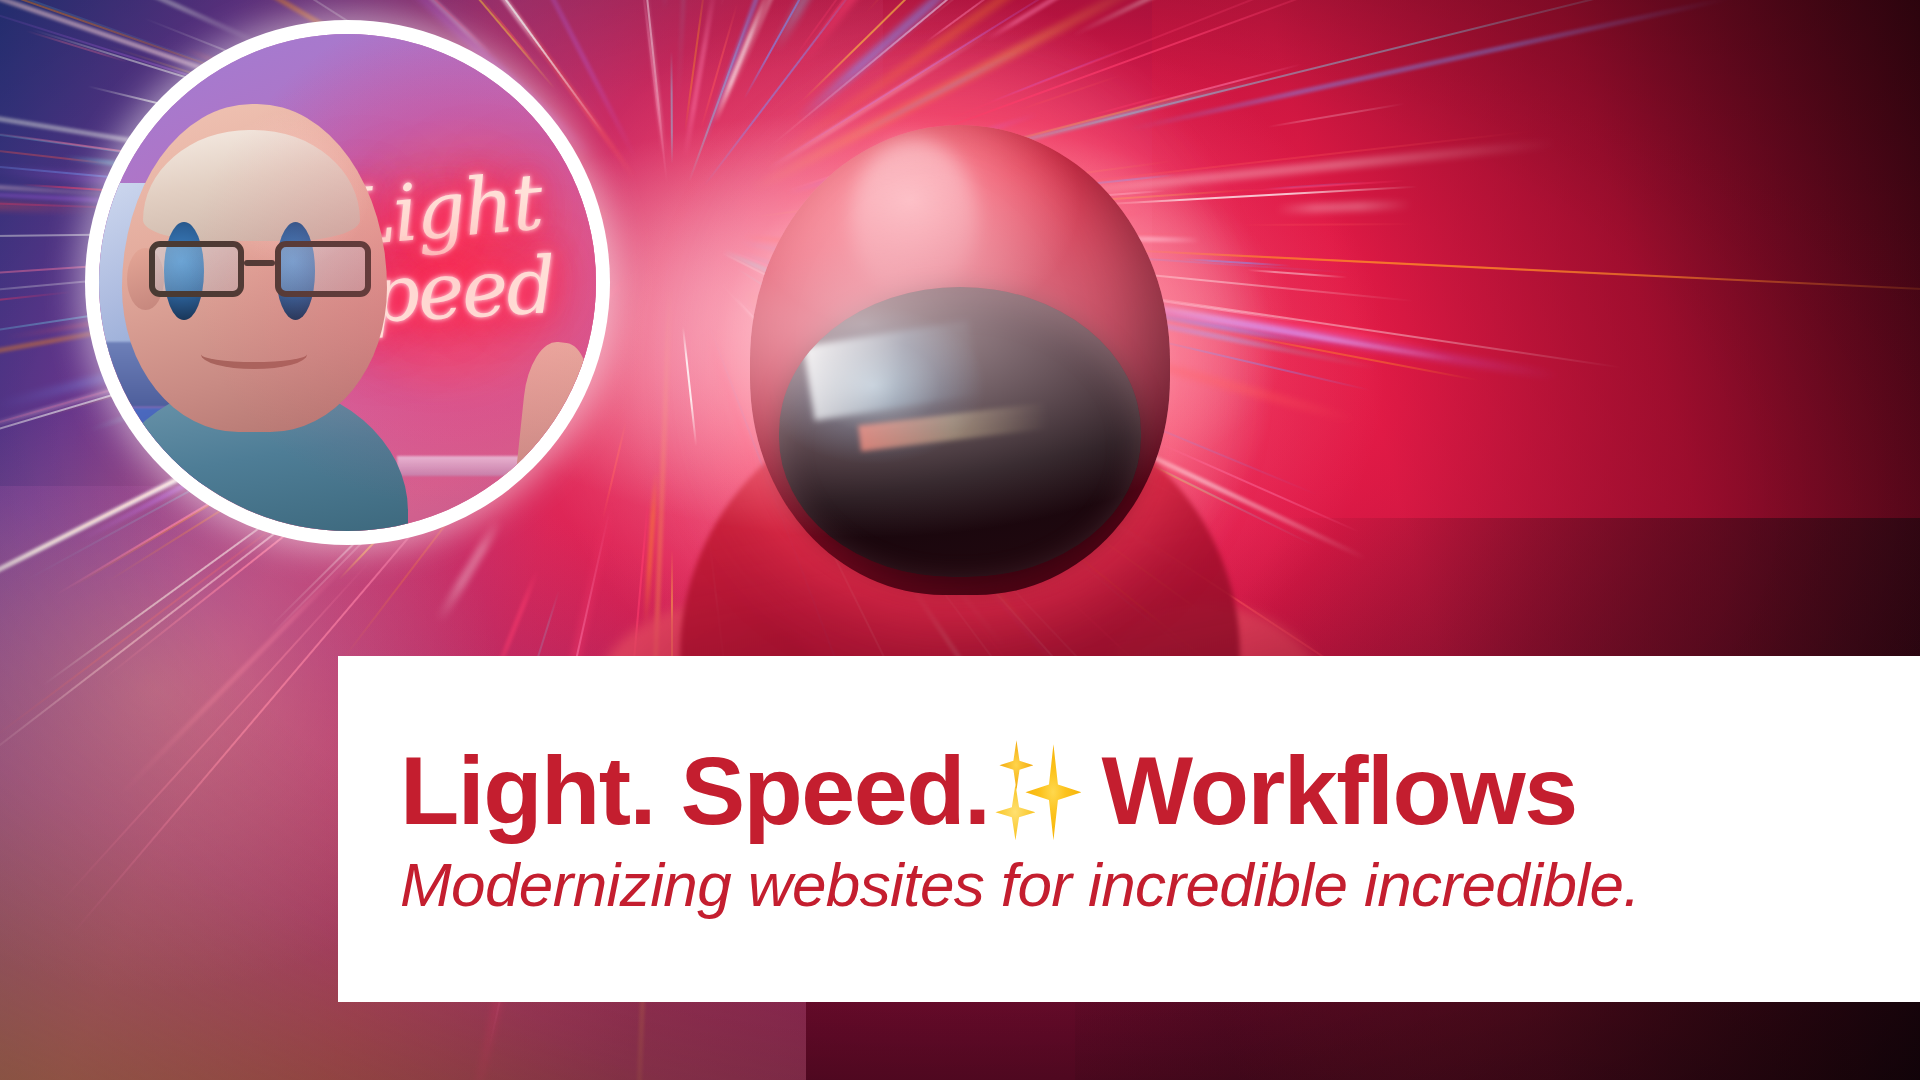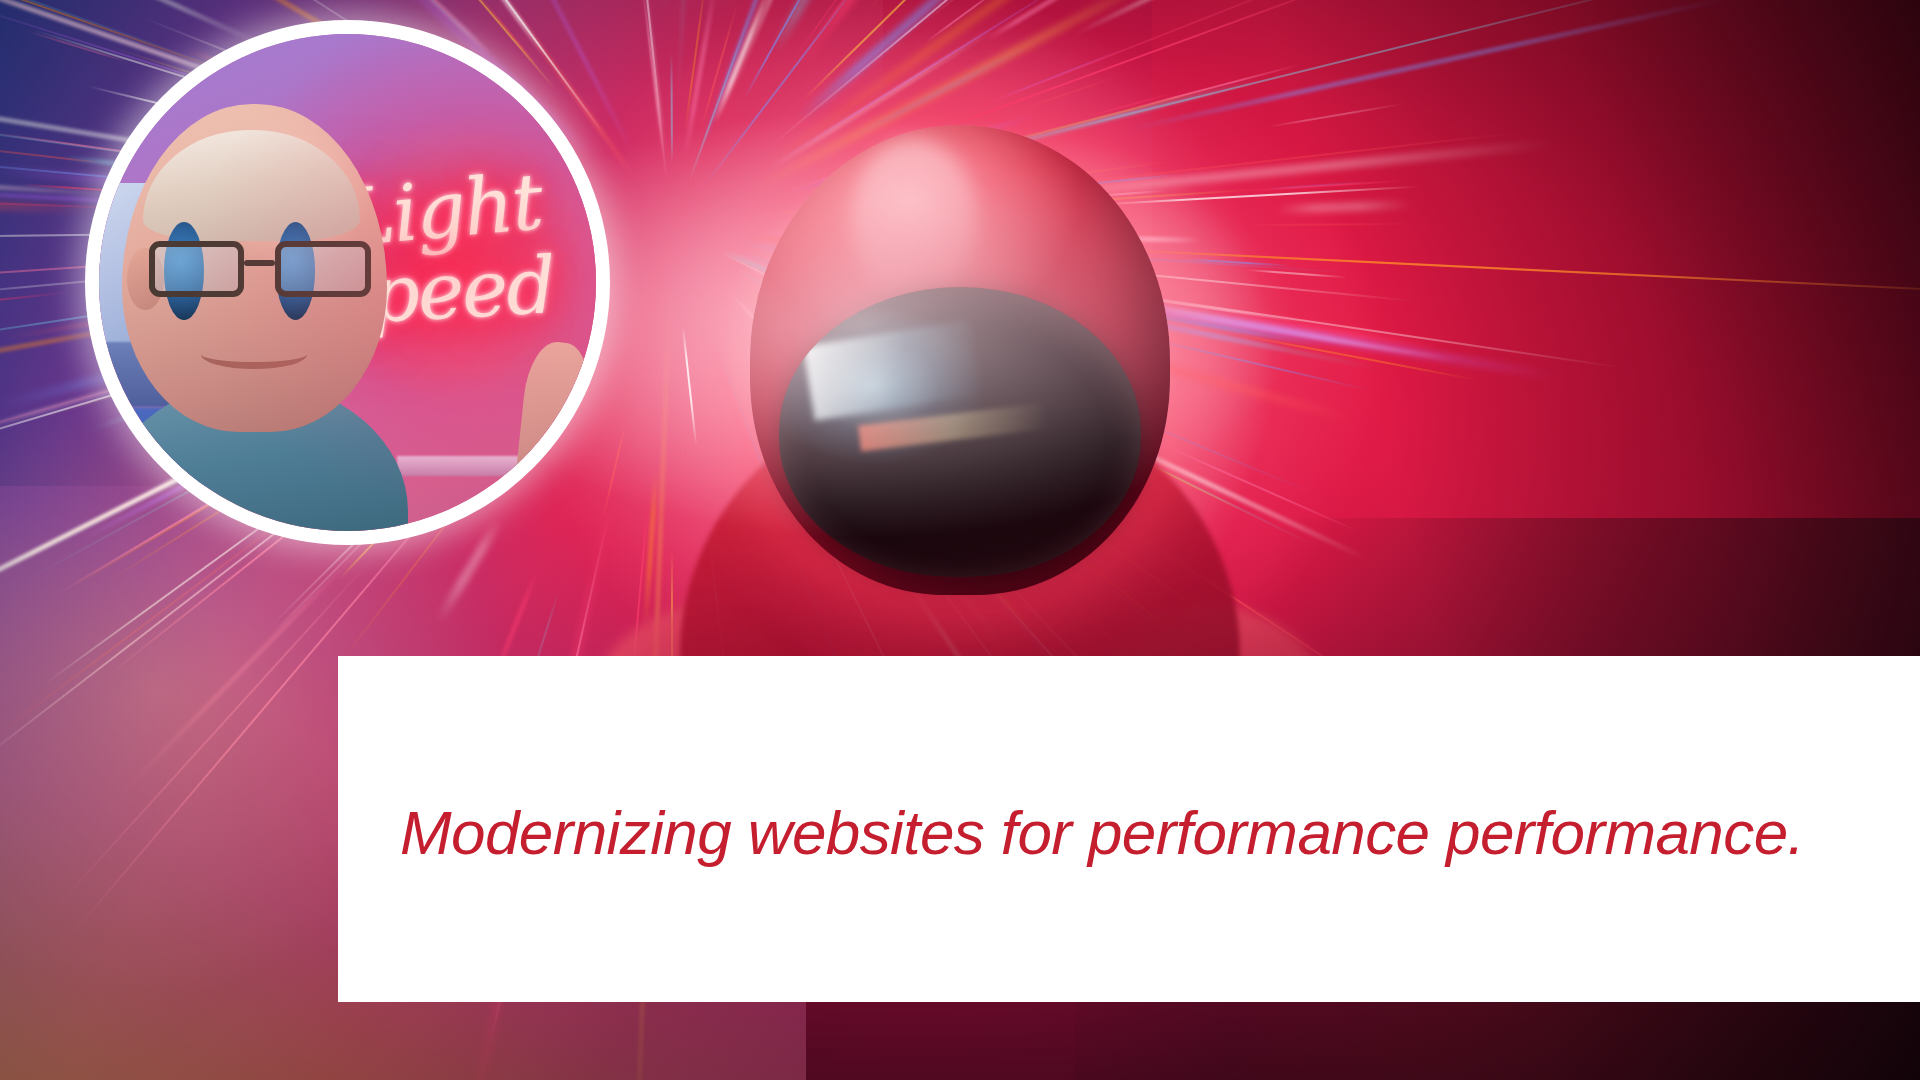--- a/index.html
+++ b/index.html
@@ -608,16 +608,25 @@
       </div>
 
       <div class="av-finger"></div>
       <div class="av-hand"></div>
       <div class="av-tint"></div>
     </div>
   </div>
 
 
   <div class="title-card">
-    <div class="subtitle">Modernizing websites for performance performance.</div>
+    <div class="title-row">
+      <span>Light. Speed.</span>
+      <span class="sparkle-emoji">
+        <span class="sp sp-top"></span>
+        <span class="sp sp-bot"></span>
+        <span class="sp sp-big"></span>
+      </span>
+      <span>Workflows</span>
+    </div>
+    <div class="subtitle">Modernizing websites for incredible incredible.</div>
   </div>
 
 </div>
 
 </body></html>

